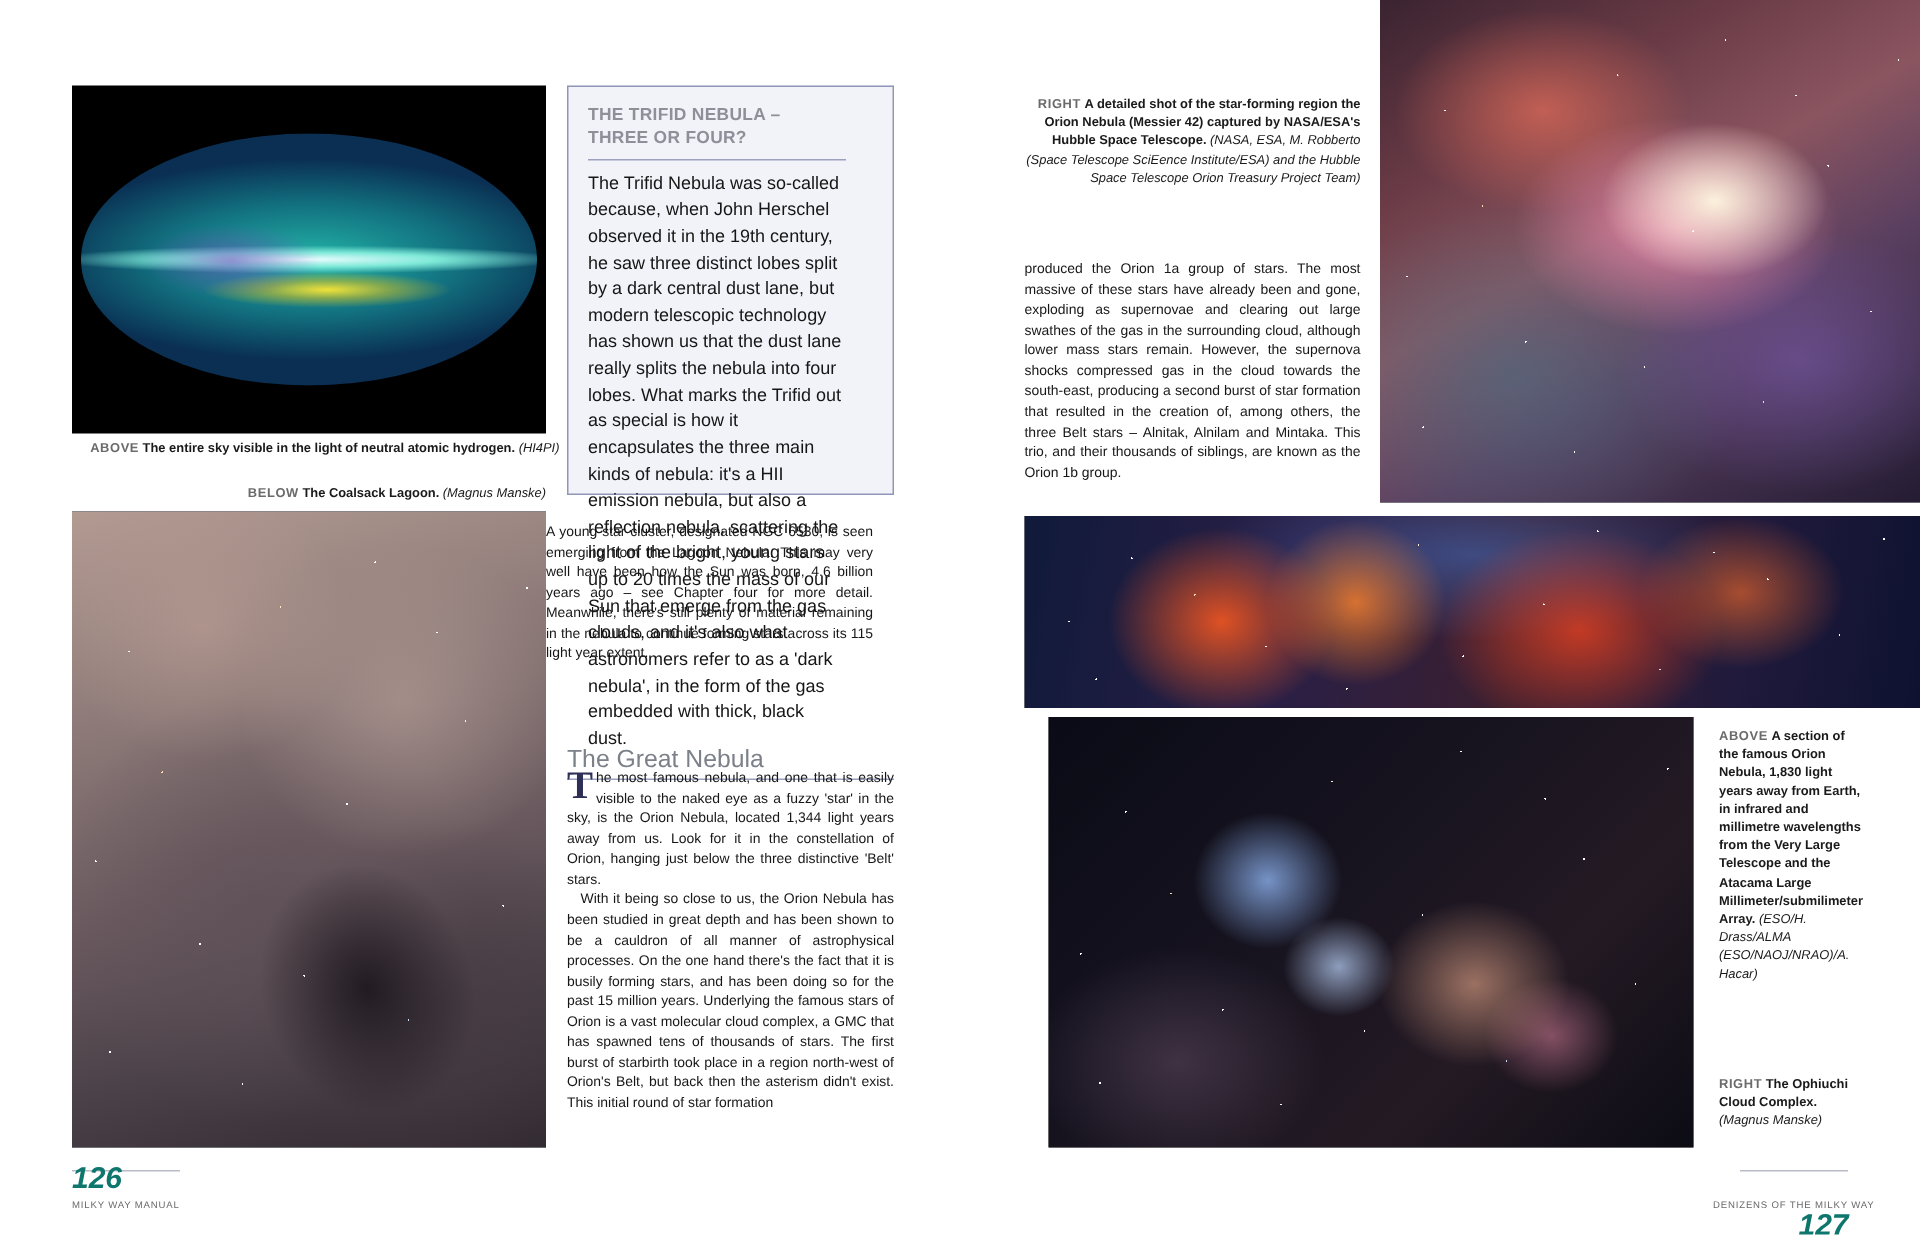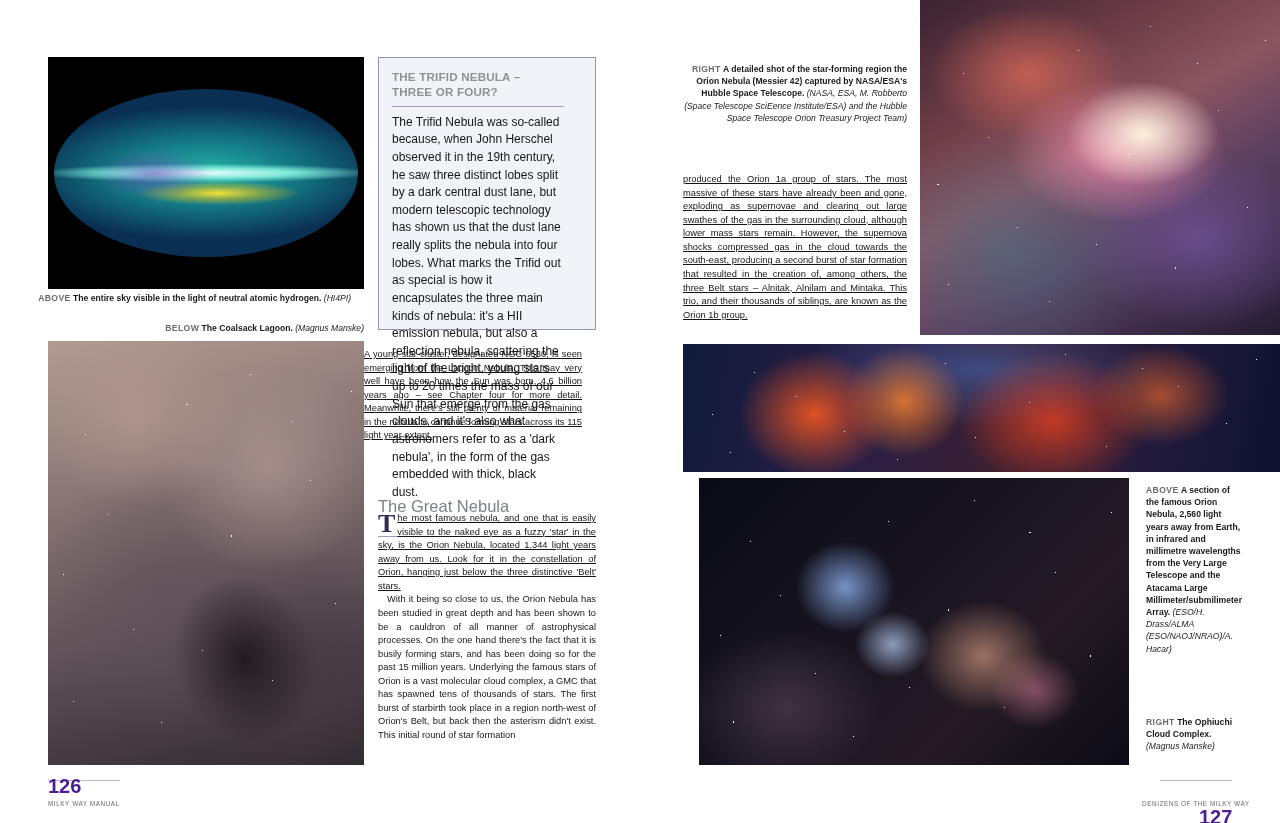--- a/index.html
+++ b/index.html
@@ -125,72 +125,72 @@
   .cap i { font-style:italic; }
 
   .body {
     position:absolute;
     font-size: 9.3px;
     line-height: 1.46;
     color:#161616;
     text-align: justify;
   }
   .body p { margin:0; text-indent: 9px; }
-  .body p.first { text-indent: 0; text-decoration: underline; }
+  .body p.first { text-indent: 0; }
 
   
   #sidebar-box {
     position:absolute; left:378px; top:57px; width:218px; height:273px;
     border:1px solid #8f96b8; background:#f2f3f8;
     padding:12px 31px 10px 13px;
   }
   #sidebar-title {
     font-size: 11.6px; font-weight: bold; color:#8e9099;
     line-height:1.28; letter-spacing:.2px;
     padding-bottom:6px; margin-bottom:7px;
     border-bottom:1px solid #9aa0bd;
   }
   #sidebar-body { font-size:12px; line-height:1.47; color:#161616; text-align:left; }
 
   
   #great-nebula-heading {
     position:absolute; left:378px; top:483px; width:218px;
     font-size: 16.5px; color:#7c8089; font-weight:normal;
-    padding-bottom:20px; border-bottom:1px solid #9aa0bd;
+    padding-bottom:3px; border-bottom:1px solid #9aa0bd;
   }
 
   
   #body-left-2 { position:absolute; left:378px; top:512px; width:218px; }
   #body-left-2 .dropcap {
     float:left; font-size:26px; line-height:20px;
     font-weight:bold; color:#2d2f56;
     margin:2px 2px 0 0; font-family:"Liberation Serif", serif;
   }
 
   
   .cap-right { text-align: right; }
   .cap-left { text-align: left; }
 
   
-  .folio-num { position:absolute; font-size:20px; font-weight:bold; color:#4c1d95; }
+  .folio-num { position:absolute; font-size:20px; font-weight:bold; color:#0f766e;font-style:italic; }
   .folio-txt { position:absolute; font-size:6.4px; letter-spacing:.55px; color:#6a6a6a; text-transform:uppercase; }
   .rule { position:absolute; background:#b9bcc6; height:1px; }
 </style>
 </head>
 <body>
 
 <div class="page">
 
   <div class="img" id="img-allsky">
     <div class="ellipse">
       <div class="e2"></div>
     </div>
   </div>
 
-  <div class="cap cap-right" style="left:35px; top:292px; width:316px;">
+  <div class="cap cap-right" style="left:57px; top:292px; width:316px;">
     <span class="lbl">ABOVE</span>
     <b>The entire sky visible in the light of neutral atomic hydrogen.</b>
     <i>(HI4PI)</i>
   </div>
 
   <div class="cap cap-right" style="left:48px; top:322px; width:316px;">
     <span class="lbl">BELOW</span>
     <b>The Coalsack Lagoon.</b>
     <i>(Magnus Manske)</i>
   </div>
@@ -242,21 +242,21 @@
     <div class="stars"></div>
   </div>
 
   <div class="img" id="img-ophiuchi">
     <div class="neb"></div>
     <div class="stars"></div>
   </div>
 
   <div class="cap cap-left" style="left:1146px; top:484px; width:96px;">
     <span class="lbl">ABOVE</span>
-    <b>A section of the famous Orion Nebula, 2,560 light years away from Earth, in infrared and millimetre wavelengths from the Very Large Telescope and the Atacama Large Millimeter/submilimeter Array.</b>
+    <b>A section of the famous Orion Nebula, 1,830 light years away from Earth, in infrared and millimetre wavelengths from the Very Large Telescope and the Atacama Large Millimeter/submilimeter Array.</b>
     <i>(ESO/H. Drass/ALMA (ESO/NAOJ/NRAO)/A. Hacar)</i>
   </div>
 
   <div class="cap cap-left" style="left:1146px; top:716px; width:96px;">
     <span class="lbl">RIGHT</span>
     <b>The Ophiuchi Cloud Complex.</b>
     <i>(Magnus Manske)</i>
   </div>
 
   <div class="rule" style="left:1160px; top:780px; width:72px;"></div>

